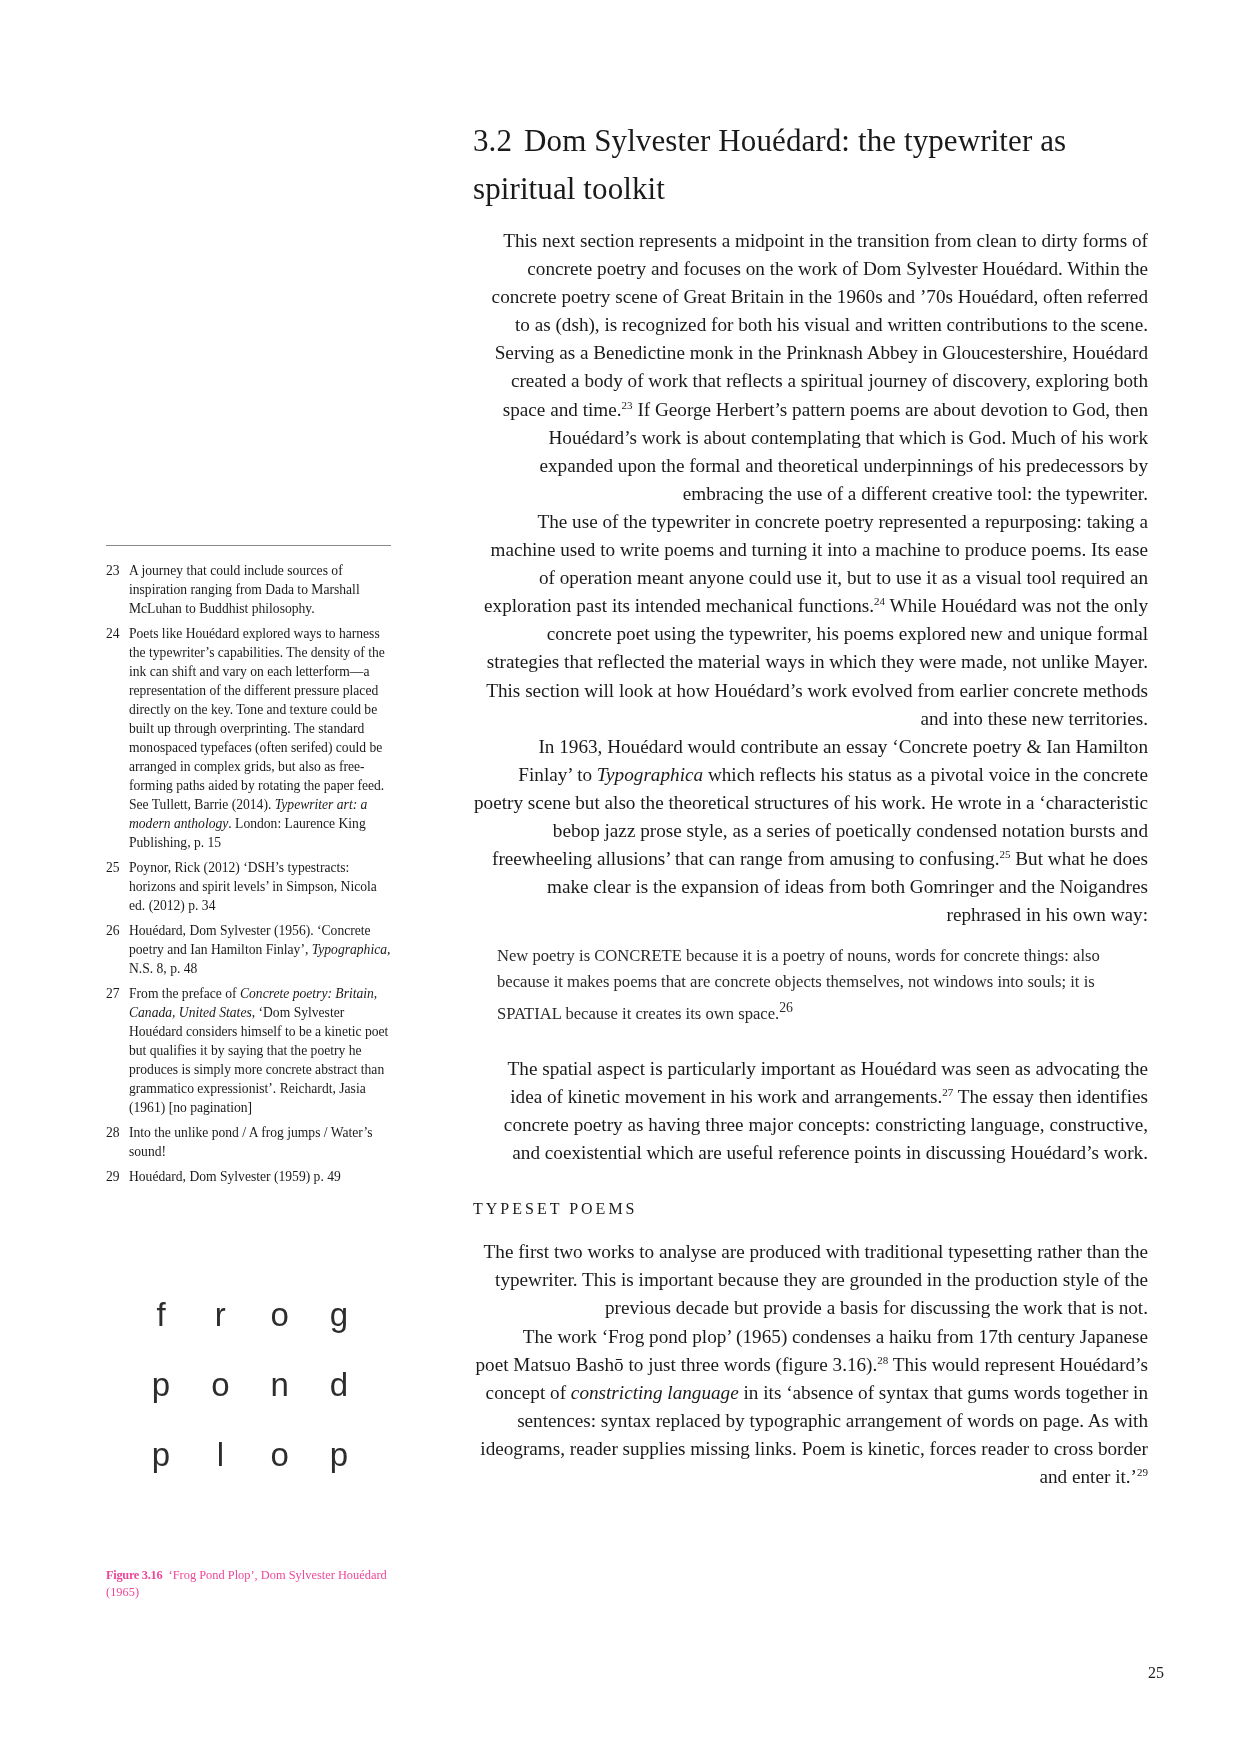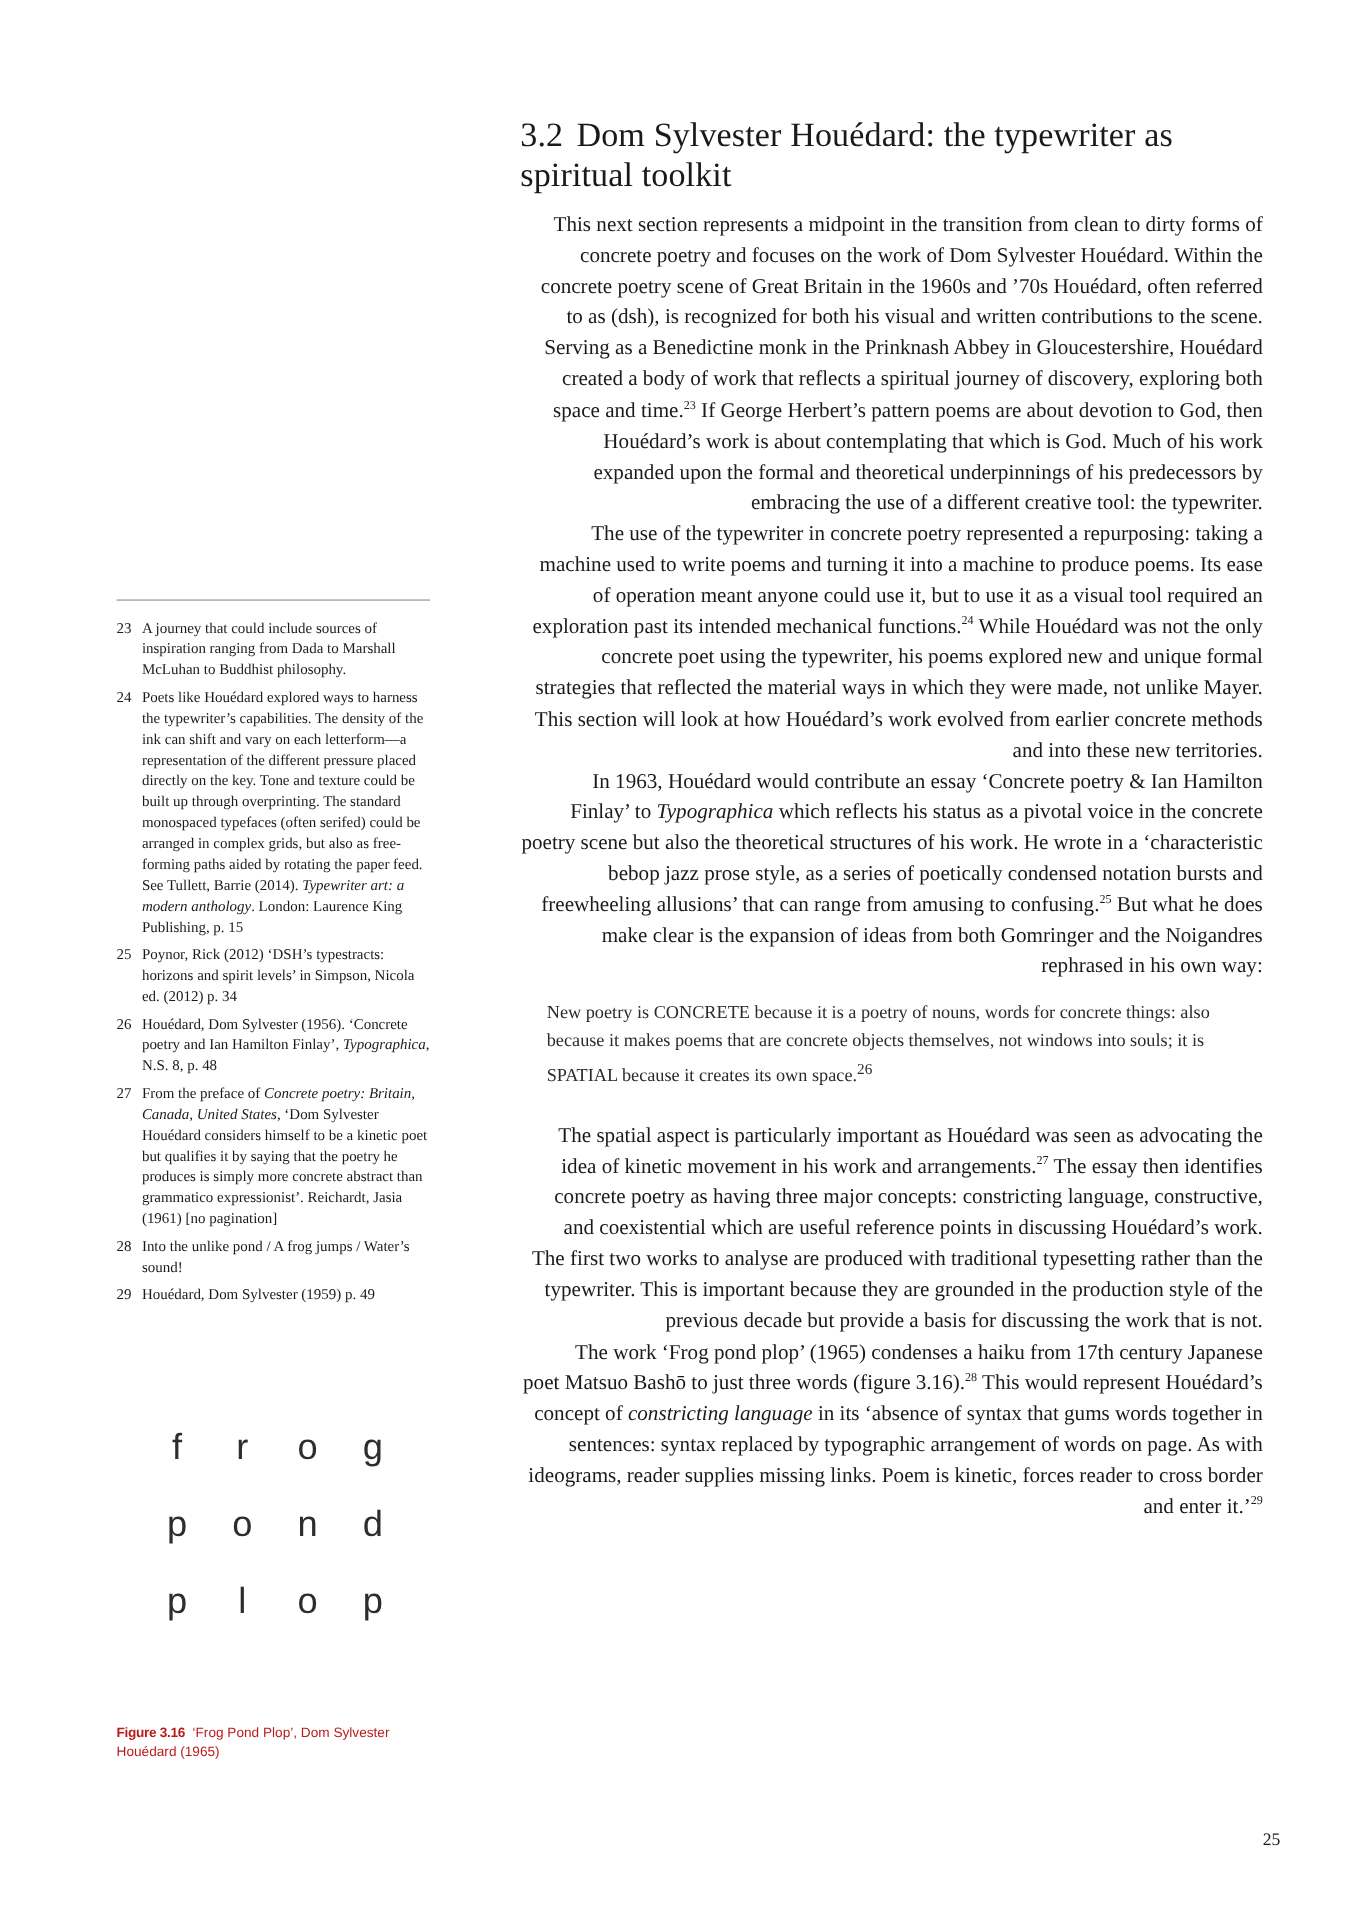--- a/index.html
+++ b/index.html
@@ -1,53 +1,54 @@
 <!DOCTYPE html>
 <html><head>
 <meta charset="utf-8">
 <style>
   html, body { margin:0; padding:0; background:#ffffff; }
   body { width:1240px; height:1754px; position:relative; overflow:hidden; color:#1a1a1a; font-family:"Liberation Serif", "DejaVu Serif", serif; }
   .main { position:absolute; left:473px; top:105px; width:675px; }
-  .title { font-size:31px; line-height:36px; font-weight:normal; margin:0 0 14px 0; color:#1a1a1a; letter-spacing:0.1px; }
+  .title { font-size:31px; line-height:48px; font-weight:normal; margin:12px 0 14px 0; color:#1a1a1a; letter-spacing:0.1px; }
   .title .num { margin-right:12px; }
   .para { font-size:19.2px; line-height:28.1px; margin:0; text-align:right; }
   .para.indent { text-indent:23px; }
   .para sup, .fn sup { font-size:11px; line-height:0; vertical-align:super; }
   .quote { font-size:16.6px; line-height:26px; margin:14px 0 28px 24px; color:#2a2a2a; }
   .subhead { font-size:16px; letter-spacing:3px; margin:33px 0 20px 0; font-family:"Liberation Serif", serif; }
   .left { position:absolute; left:106px; top:545px; width:285px; }
   .rule { border:none; border-top:1px solid #8a8a8a; margin:0 0 15px 0; height:0; }
   .fn { display:flex; font-size:13.6px; line-height:19px; margin-bottom:6px; }
   .fn .n { width:23px; flex:none; }
   .fn .t { flex:1; }
   .figure { position:absolute; left:106px; top:1290px; width:290px; }
   .poem { position:relative; width:290px; height:180px; font-family:"Liberation Sans", "DejaVu Sans", sans-serif; font-size:33px; color:#2d2d2d; }
   .poem .row { position:absolute; left:44px; width:200px; display:flex; justify-content:space-between; }
   .poem .row span { width:22px; text-align:center; }
-  .caption { position:absolute; left:106px; top:1567px; width:290px; font-family:Liberation Sans, sans-serif; font-size:12.4px; line-height:17px; color:#b91c1c; }
+  .caption { position:absolute; left:106px; top:1567px; width:290px; font-family:Liberation Serif, serif; font-size:12.4px; line-height:17px; color:#ec4899; }
   .caption b { font-weight:bold; letter-spacing:-0.3px; }
   .pagenum { position:absolute; left:1148px; top:1664px; font-size:16px; }
 </style>
 </head>
 <body>
 
 <div class="main">
   <h1 class="title"><span class="num">3.2</span><span>Dom Sylvester Houédard: the typewriter as spiritual toolkit</span></h1>
 
   <p class="para"><span>This next section represents a midpoint in the transition from clean to dirty forms of concrete poetry and focuses on the work of Dom Sylvester Houédard. Within the concrete poetry scene of Great Britain in the 1960s and ’70s Houédard, often referred to as (dsh), is recognized for both his visual and written contributions to the scene. Serving as a Benedictine monk in the Prinknash Abbey in Gloucestershire, Houédard created a body of work that reflects a spiritual journey of discovery, exploring both space and time.</span><sup>23</sup><span> If George Herbert’s pattern poems are about devotion to God, then Houédard’s work is about contemplating that which is God. Much of his work expanded upon the formal and theoretical underpinnings of his predecessors by embracing the use of a different creative tool: the typewriter.</span></p>
 
   <p class="para indent"><span>The use of the typewriter in concrete poetry represented a repurposing: taking a machine used to write poems and turning it into a machine to produce poems. Its ease of operation meant anyone could use it, but to use it as a visual tool required an exploration past its intended mechanical functions.</span><sup>24</sup><span> While Houédard was not the only concrete poet using the typewriter, his poems explored new and unique formal strategies that reflected the material ways in which they were made, not unlike Mayer. This section will look at how Houédard’s work evolved from earlier concrete methods and into these new territories.</span></p>
 
   <p class="para indent"><span>In 1963, Houédard would contribute an essay ‘Concrete poetry &amp; Ian Hamilton Finlay’ to </span><i>Typographica</i><span> which reflects his status as a pivotal voice in the concrete poetry scene but also the theoretical structures of his work. He wrote in a ‘characteristic bebop jazz prose style, as a series of poetically condensed notation bursts and freewheeling allusions’ that can range from amusing to confusing.</span><sup>25</sup><span> But what he does make clear is the expansion of ideas from both Gomringer and the Noigandres rephrased in his own way:</span></p>
 
   <p class="quote"><span>New poetry is CONCRETE because it is a poetry of nouns, words for concrete things: also because it makes poems that are concrete objects themselves, not windows into souls; it is SPATIAL because it creates its own space.</span><sup>26</sup></p>
 
   <p class="para indent"><span>The spatial aspect is particularly important as Houédard was seen as advocating the idea of kinetic movement in his work and arrangements.</span><sup>27</sup><span> The essay then identifies concrete poetry as having three major concepts: constricting language, constructive, and coexistential which are useful reference points in discussing Houédard’s work.</span></p>
 
+  <div class="subhead">TYPESET POEMS</div>
 
   <p class="para"><span>The first two works to analyse are produced with traditional typesetting rather than the typewriter. This is important because they are grounded in the production style of the previous decade but provide a basis for discussing the work that is not.</span></p>
 
   <p class="para indent"><span>The work ‘Frog pond plop’ (1965) condenses a haiku from 17th century Japanese poet Matsuo Bashō to just three words (figure 3.16).</span><sup>28</sup><span> This would represent Houédard’s concept of </span><i>constricting language</i><span> in its ‘absence of syntax that gums words together in sentences: syntax replaced by typographic arrangement of words on page. As with ideograms, reader supplies missing links. Poem is kinetic, forces reader to cross border and enter it.’</span><sup>29</sup></p>
 </div>
 
 <div class="left">
   <hr class="rule">
   <div class="fn">
       <span class="n">23</span>

